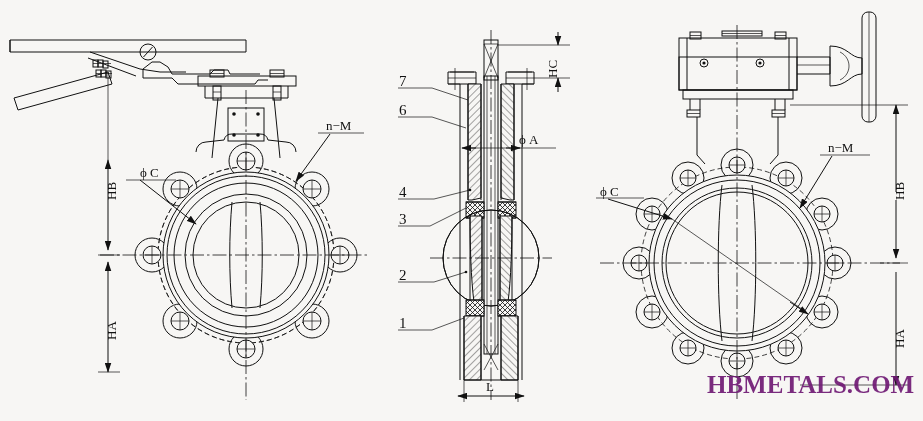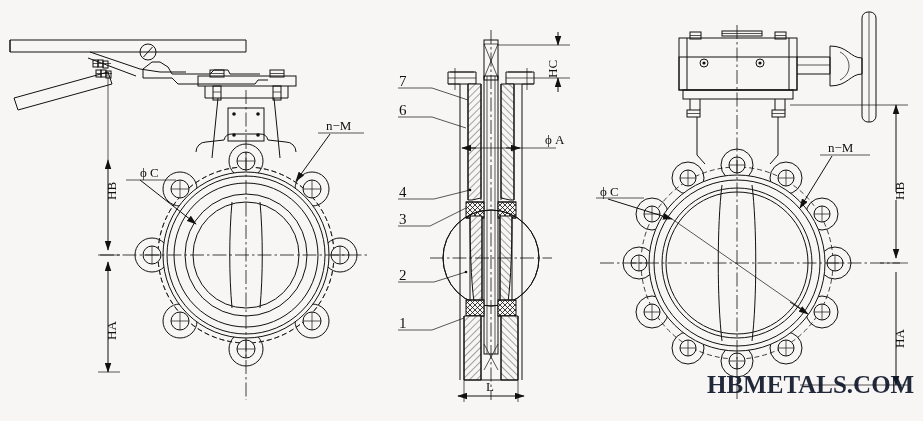--- a/index.html
+++ b/index.html
@@ -23,21 +23,21 @@
   }
   .lbl.rot{transform:rotate(-90deg);transform-origin:0 0;}
   .callout{font-size:15px;}
   .dimlbl{font-size:13px;}
   .watermark{
     position:absolute;
     font-family:"Liberation Serif", serif;
     font-weight:bold;
     font-size:25px;
     letter-spacing:0px;
-    color:#0f172a;
+    color:#701a75;
     opacity:.92;
     white-space:nowrap;
   }
 </style>
 </head>
 <body>
 
 <div id="sheet">
 
 <svg id="drawing" viewBox="0 0 923 421" xmlns="http://www.w3.org/2000/svg">
@@ -459,21 +459,21 @@
 <div class="lbl dimlbl" style="left:326px;top:119px;">n−M</div>
 
 <div class="lbl callout" style="left:399px;top:74px;">7</div>
 <div class="lbl callout" style="left:399px;top:103px;">6</div>
 <div class="lbl callout" style="left:399px;top:185px;">4</div>
 <div class="lbl callout" style="left:399px;top:212px;">3</div>
 <div class="lbl callout" style="left:399px;top:268px;">2</div>
 <div class="lbl callout" style="left:399px;top:316px;">1</div>
 
 <div class="lbl dimlbl rot" style="left:546px;top:78px;">HC</div>
-<div class="lbl dimlbl" style="left:519px;top:133px;margin-left:26px;">ϕ A</div>
+<div class="lbl dimlbl" style="left:519px;top:133px;">ϕ A</div>
 <div class="lbl dimlbl" style="left:486px;top:380px;">L</div>
 
 <div class="lbl dimlbl rot" style="left:893px;top:200px;">HB</div>
 <div class="lbl dimlbl rot" style="left:893px;top:348px;">HA</div>
 <div class="lbl dimlbl" style="left:600px;top:185px;">ϕ C</div>
 <div class="lbl dimlbl" style="left:828px;top:141px;">n−M</div>
 
 <div class="watermark" style="left:707px;top:371px;">HBMETALS.COM</div>
 
 </div>

